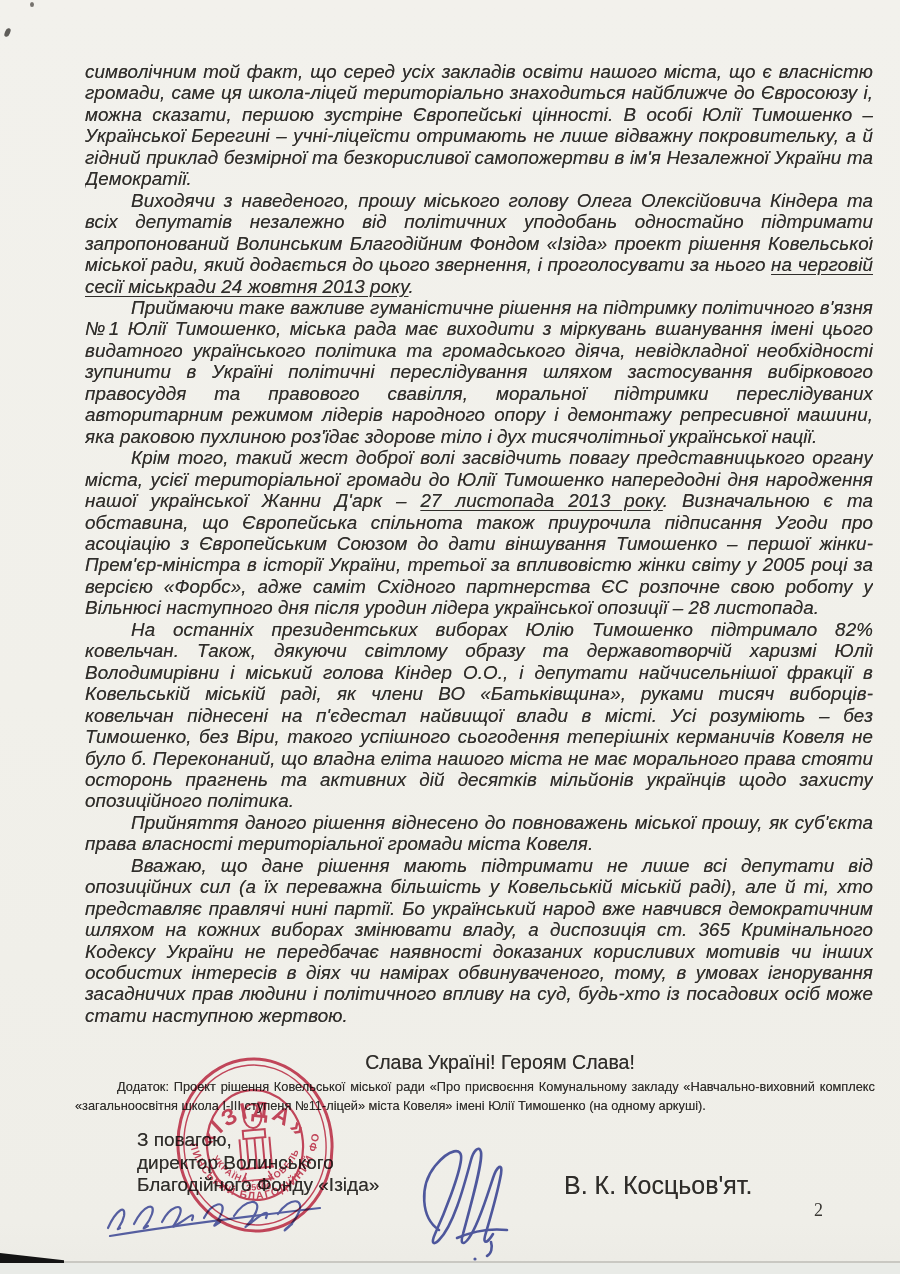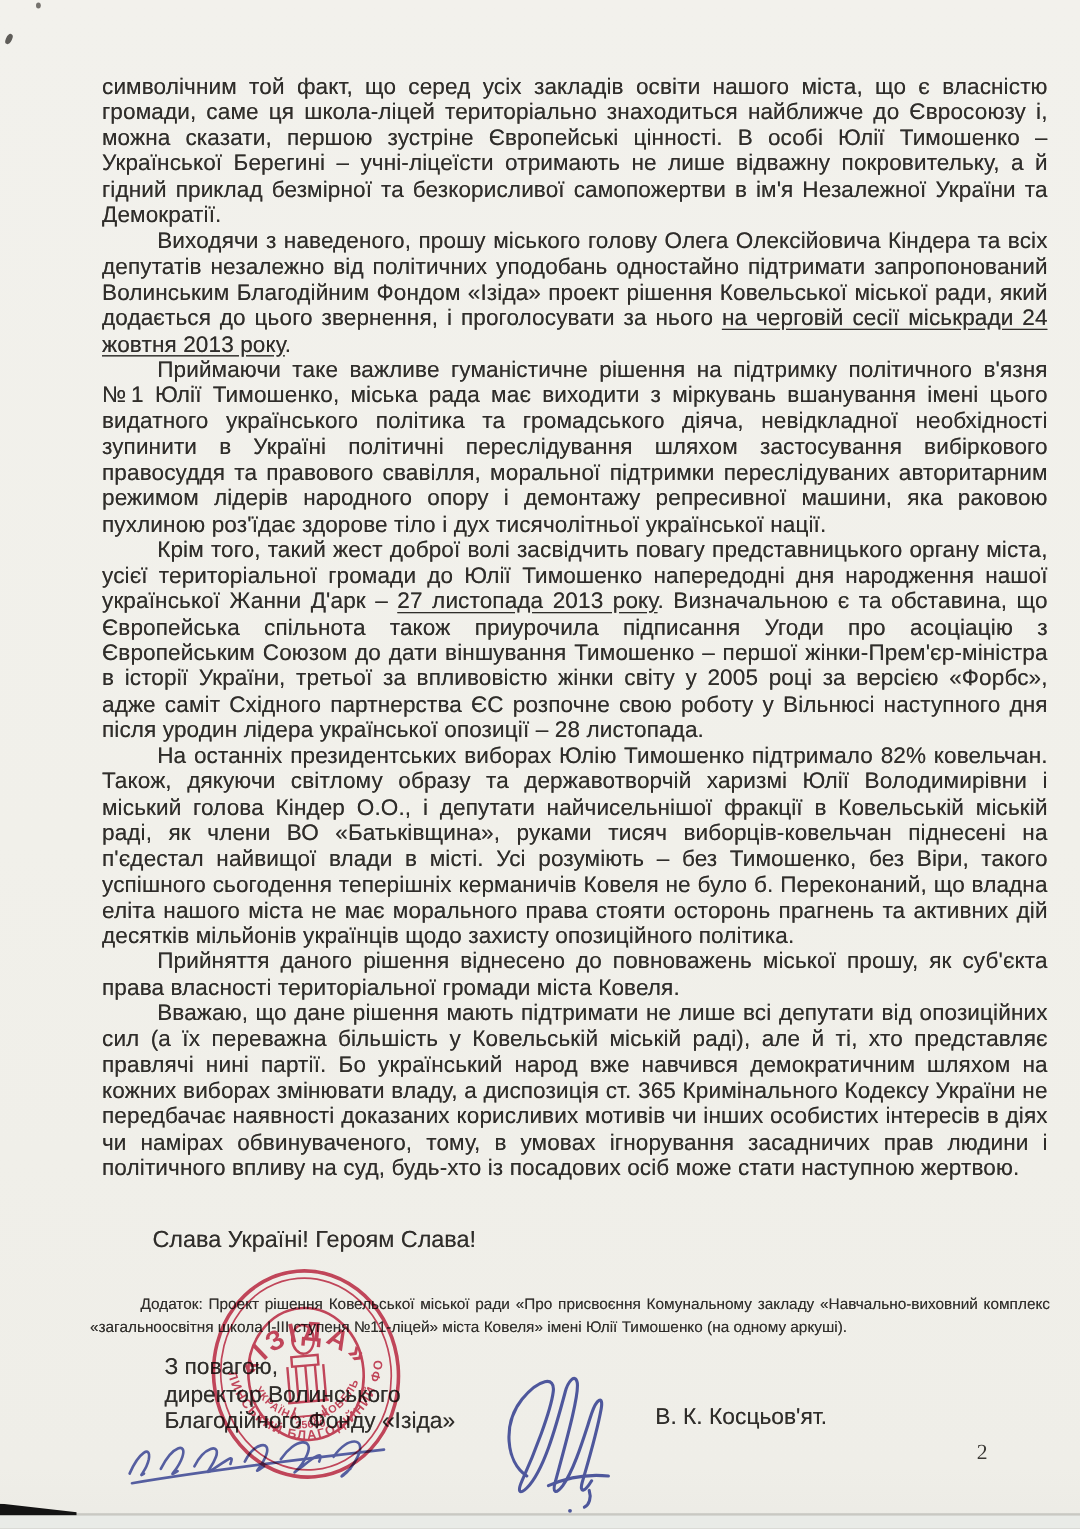--- a/index.html
+++ b/index.html
@@ -14,43 +14,43 @@
   }
   
   .body-text {
     position:absolute; left:85px; top:61px; width:788px; height:992px;
     font-size:18.8px; line-height:21.45px;
     text-align:justify;
     overflow:hidden;
     letter-spacing:0.1px;
     text-shadow:0 0 0.5px rgba(47,45,42,.65);
   }
-  .para { margin:0; }
+  .para { margin:0;font-style:italic; }
   .para.indent { text-indent:46px; }
   .u { text-decoration:underline; text-underline-offset:3px; }
 
   .slogan {
-    position:absolute; left:85px; top:1022px; width:788px;
+    position:absolute; left:85px; top:1051px; width:788px;
     padding-left:42px; box-sizing:border-box;
-    font-size:19.5px;
+    text-align:center; font-size:19.5px;
     text-shadow:0 0 0.5px rgba(47,45,42,.6);
   }
   .attach-note {
     position:absolute; left:75px; top:1078px; width:800px;
     font-size:12.8px; line-height:18.8px;
     text-align:justify; text-indent:42px;
     text-shadow:0 0 0.4px rgba(47,45,42,.55);
   }
   .closing {
     position:absolute; left:137px; top:1129px;
     font-size:19px; line-height:22.6px;
     text-shadow:0 0 0.5px rgba(47,45,42,.6);
   }
   .signer-name {
-    position:absolute; left:546px; top:1171px; font-size:19px;
+    position:absolute; left:564px; top:1171px; font-size:25px;
     text-shadow:0 0 0.5px rgba(47,45,42,.6);
   }
   .page-number {
     position:absolute; left:814px; top:1200px;
     font-family:"Liberation Serif", serif; font-size:18px; color:#3a3834;
   }
   
   .stamp {
     position:absolute; left:174px; top:1054px; width:162px; height:182px;
     transform:rotate(-5deg);

